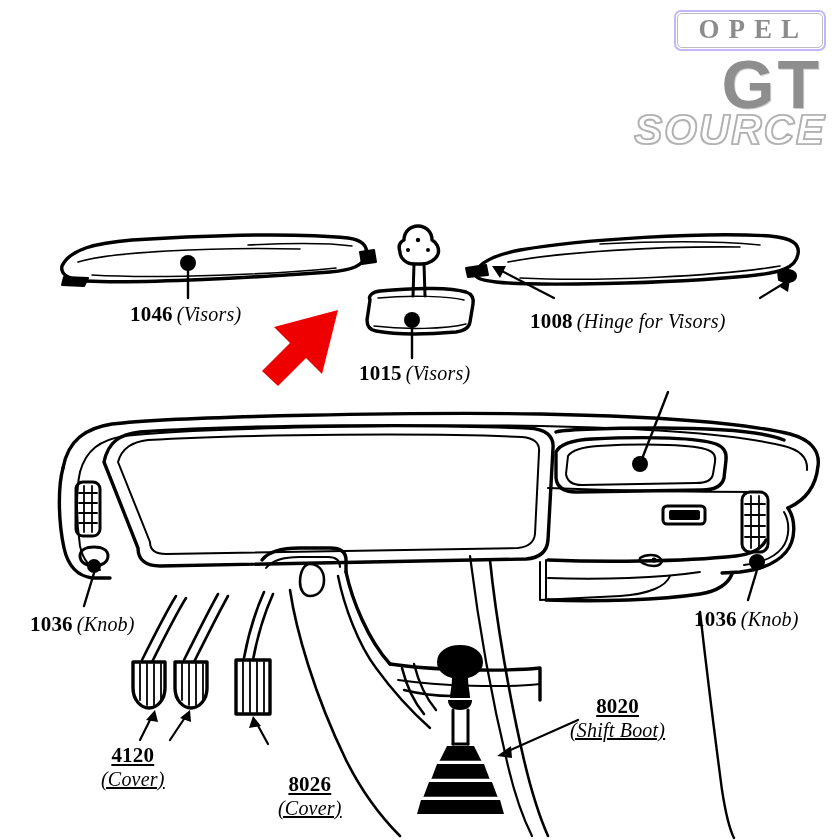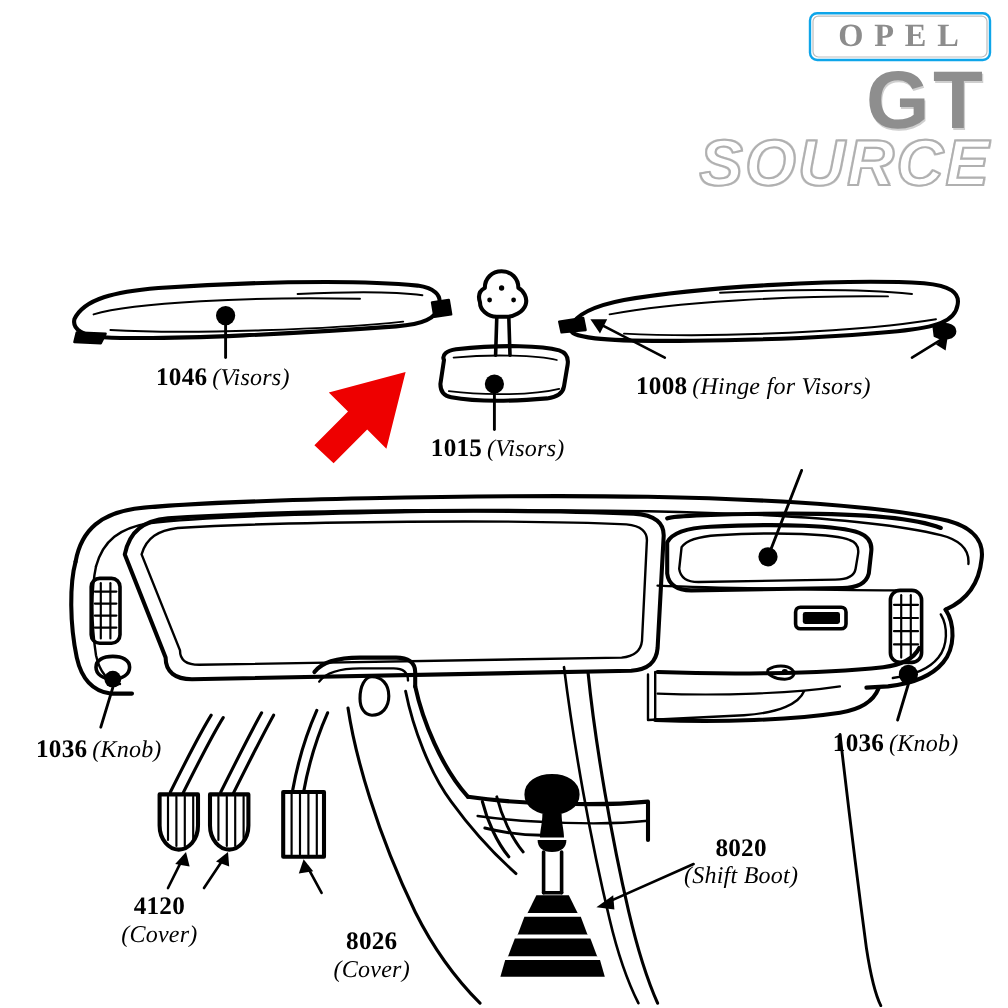--- a/index.html
+++ b/index.html
@@ -29,21 +29,21 @@
   .logo-block {
     position: absolute;
     right: 14px;
     top: 10px;
     width: 244px;
     height: 168px;
     text-align: right;
   }
   .opel-plate {
     display: inline-block;
-    border: 2px solid #0ea5e9;
+    border: 2px solid #c4b5fd;
     border-radius: 7px;
     padding: 1px;
     background: #ffffff;
   }
   .opel-plate-inner {
     border: 1px solid #bdbdbd;
     border-radius: 5px;
     padding: 2px 14px 3px 14px;
   }
   .opel-text {
@@ -62,21 +62,21 @@
     letter-spacing: 3px;
     color: #8e8e8e;
     line-height: 0.86;
     margin-top: 4px;
     margin-right: 4px;
     text-shadow: 1px 1px 0 #cfcfcf;
   }
   .source-text {
     font-family: "Liberation Sans", "DejaVu Sans", sans-serif;
     font-style: italic;
-    font-size: 54px;
+    font-size: 42px;
     font-weight: 700;
     letter-spacing: 2px;
     line-height: 1.0;
     margin-top: -4px;
     color: #ffffff;
     -webkit-text-stroke: 1.6px #b0b0b0;
     text-shadow:
       -1px -1px 0 #c9c9c9,
        1px -1px 0 #c9c9c9,
       -1px  1px 0 #c9c9c9,
@@ -101,20 +101,21 @@
     font-size: 20px;
     letter-spacing: 0.2px;
   }
   .label.stacked {
     text-align: center;
     line-height: 1.18;
   }
   .label.stacked .num,
   .label.stacked .desc {
     display: block;
+    text-decoration: underline;
   }
 </style>
 </head>
 <body>
 
 <div id="page">
 
   <svg class="art" viewBox="0 0 840 840">
     <g fill="none" stroke="#000000" stroke-width="3.4" stroke-linejoin="round" stroke-linecap="round">
 

